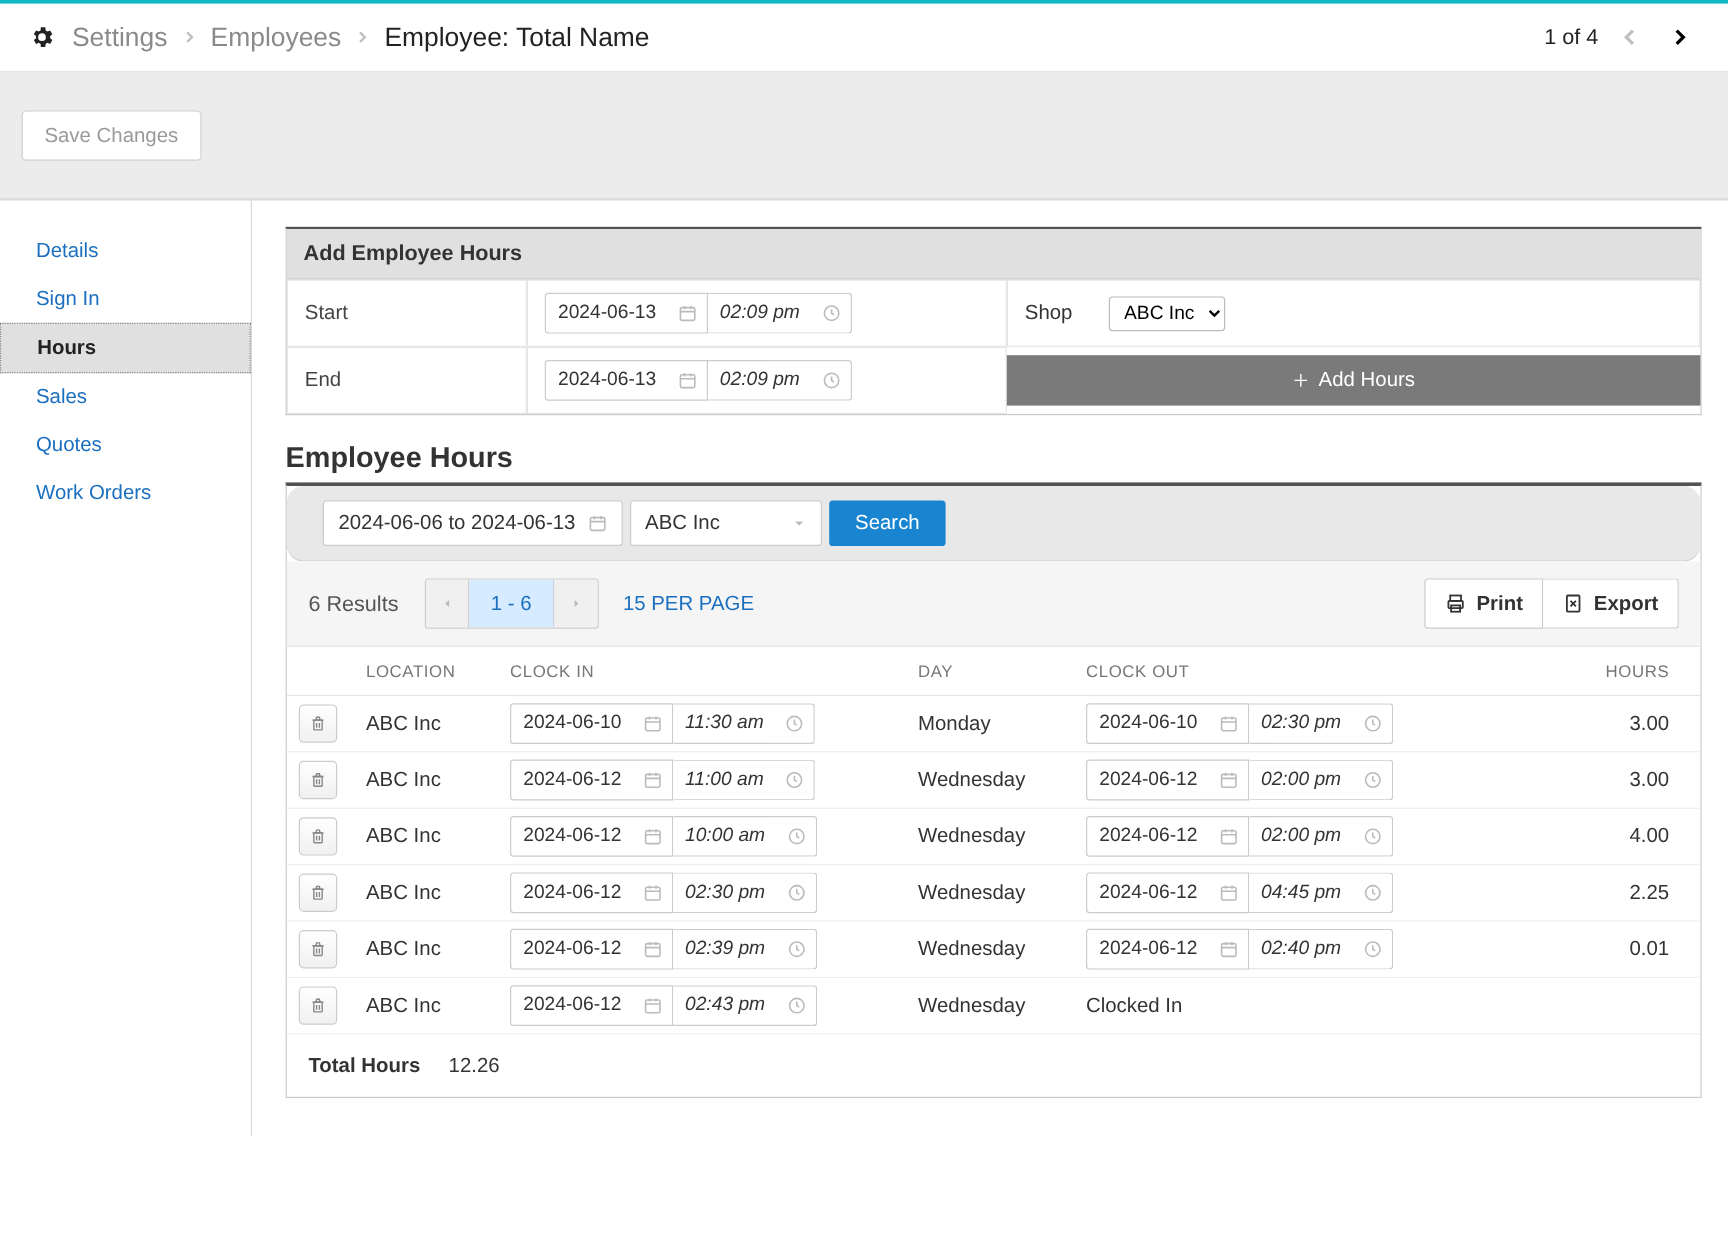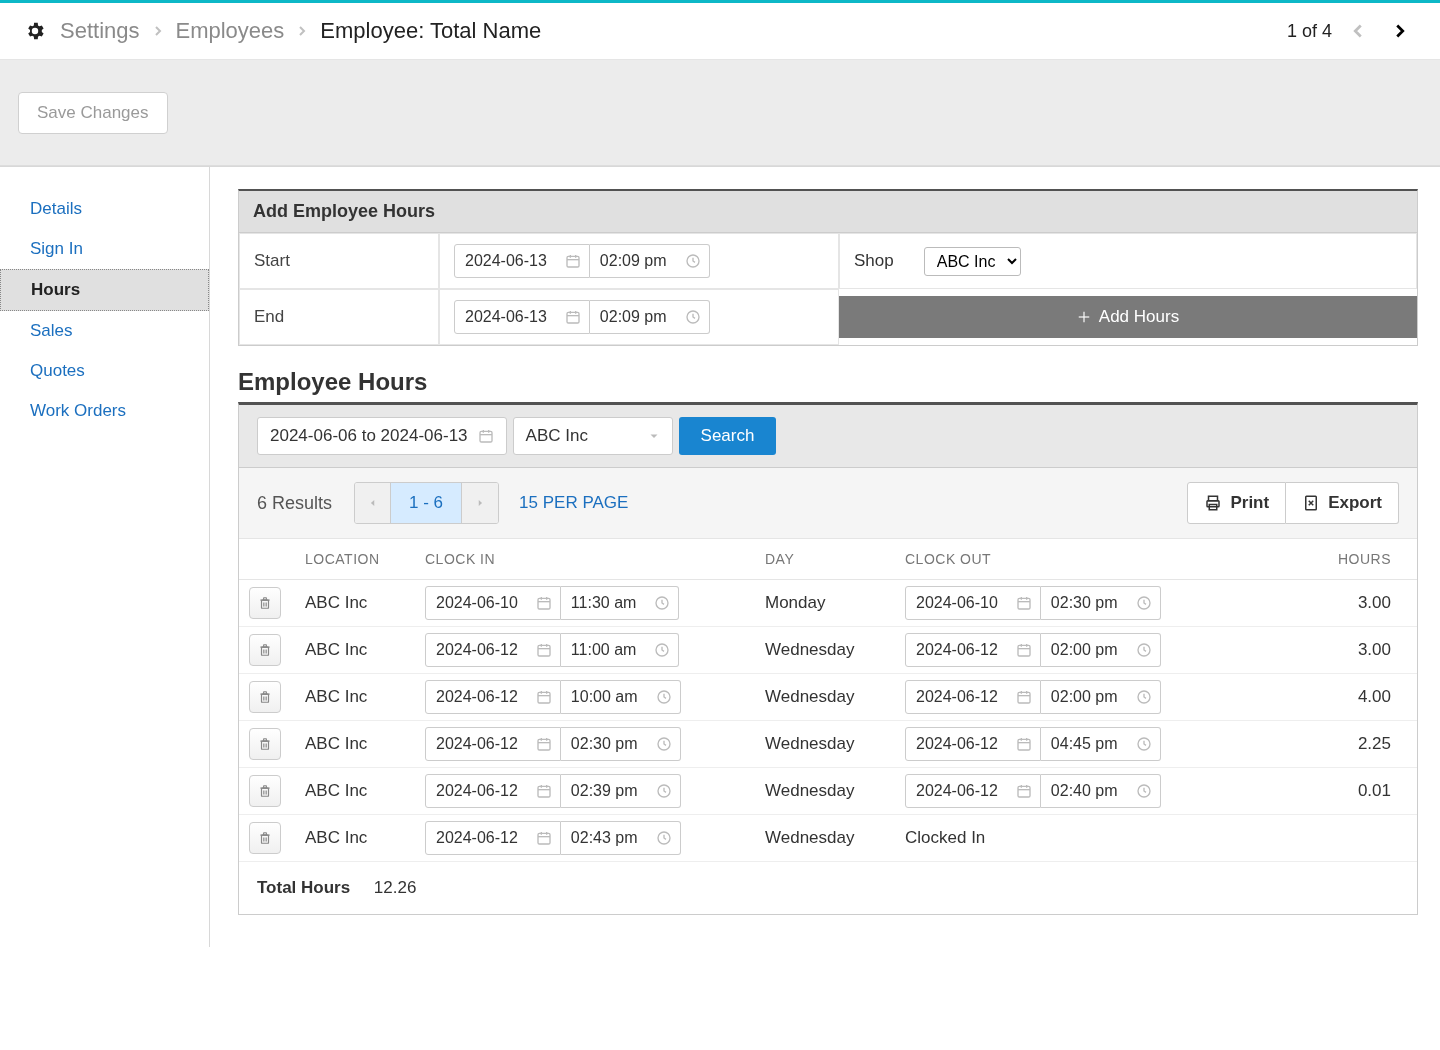--- a/index.html
+++ b/index.html
@@ -25,31 +25,31 @@
 .content { flex: 1; padding: 22px 22px 0 28px; }
 .panel { border: 1px solid #ccc; border-top: 2px solid #525252; margin-bottom: 22px; }
 .panel-title { background: #e0e0e0; padding: 10px 14px; font-size: 18px; font-weight: 700; color: #333; border-bottom: 1px solid #ccc; }
 .add-grid { display: grid; grid-template-columns: 200px 400px 1fr; }
 .add-cell { border: 1px solid #e5e5e5; padding: 10px 14px; font-size: 17px; color: #333; display: flex; align-items: center; }
 .add-label { color: #444; }
 .shop-cell { border-left: 1px solid #e5e5e5; }
 .date-input { display: inline-flex; align-items: center; border: 1px solid #ccc; border-radius: 3px; height: 34px; background: #fff; text-align: right; }
 .date-input .txt { padding: 0 10px; color: #333; font-size: 16px; }
 .date-input .cal { padding: 0 8px; color: #bbb; }
-.time-input { display: inline-flex; align-items: center; border: 1px solid #ccc; border-left: none; border-radius: 0 3px 3px 0; height: 34px; background: #fff; }
+.time-input { display: inline-flex; align-items: center; border: 1px solid #ccc; border-left: none; border-radius: 0 3px 3px 0; height: 34px; background: #fff; font-style: italic; }
 .time-input .txt { padding: 0 10px; color: #333; font-size: 16px; }
 .time-input .clk { padding: 0 8px; color: #bbb; }
 .dt-group { display: inline-flex; }
 .dt-group .date-input { border-radius: 3px 0 0 3px; }
 .select { border: 1px solid #bbb; border-radius: 3px; padding: 4px 8px; font-size: 16px; background: #fff; }
 .add-hours-btn { background: #7a7a7a; color: #fff; border: none; width: 100%; height: 42px; font-size: 17px; font-weight: 500; cursor: pointer; display: flex; align-items: center; justify-content: center; gap: 8px; }
 .add-hours-row { grid-column: 3 / 4; padding: 0; }
 .section-heading { font-size: 24px; font-weight: 700; color: #333; margin-bottom: 6px; }
 .list-panel { border: 1px solid #ccc; border-top: 3px solid #525252; }
-.filter-bar { background: #e8e8e8; padding: 12px 18px; display: flex; gap: 6px; border-bottom: 1px solid #ccc; }
+.filter-bar { background: #e8e8e8; padding: 12px 30px; display: flex; gap: 6px; border-bottom: 1px solid #ccc; border-radius: 14px; }
 .range-input { border: 1px solid #ccc; border-radius: 3px; background: #fff; padding: 8px 12px; font-size: 17px; display: inline-flex; align-items: center; gap: 10px; }
 .shop-filter { border: 1px solid #ccc; border-radius: 3px; background: #fff; padding: 8px 12px; font-size: 17px; display: inline-flex; align-items: center; width: 160px; justify-content: space-between; }
 .caret-down { color: #bbb; }
 .search-btn { background: #1985d0; color: #fff; border: none; border-radius: 3px; padding: 8px 22px; font-size: 17px; font-weight: 500; cursor: pointer; }
 .results-bar { display: flex; align-items: center; padding: 14px 18px; border-bottom: 1px solid #e5e5e5; background: #f5f5f5; }
 .results-text { color: #555; font-size: 18px; margin-right: 22px; }
 .page-nav { display: inline-flex; border: 1px solid #ccc; border-radius: 3px; overflow: hidden; }
 .page-nav-btn { width: 36px; height: 40px; background: #f0f0f0; display: flex; align-items: center; justify-content: center; color: #bbb; border-right: 1px solid #ccc; }
 .page-nav-btn:last-child { border-right: none; }
 .page-nav-current { background: #d6ebff; color: #1b6fbf; padding: 0 18px; display: flex; align-items: center; border-right: 1px solid #ccc; font-size: 17px; }

